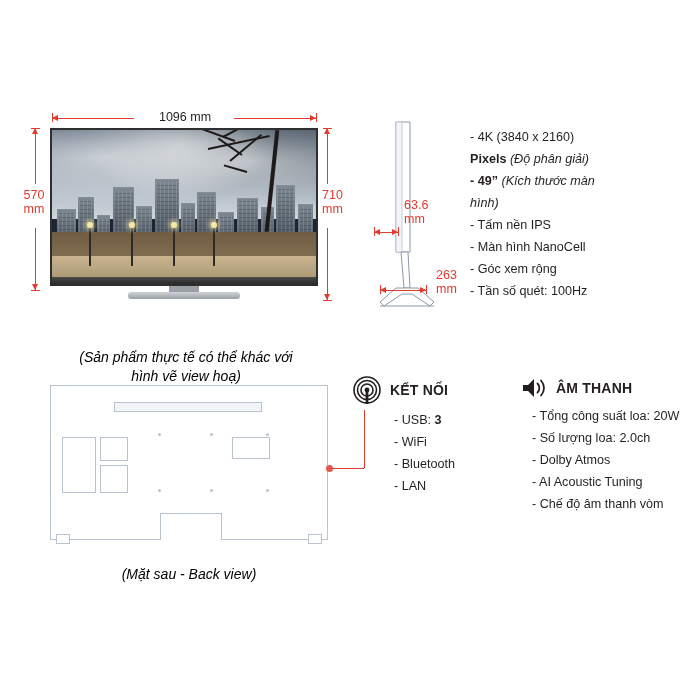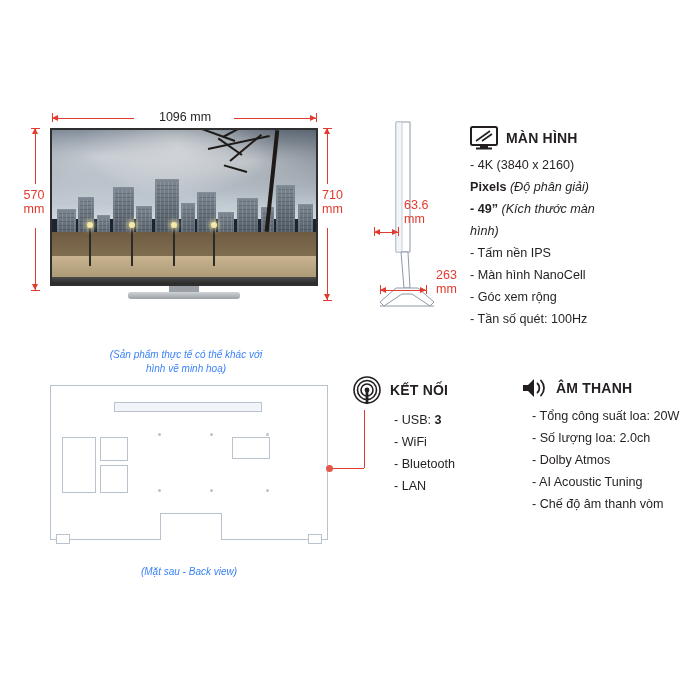--- a/index.html
+++ b/index.html
@@ -24,23 +24,23 @@
 
   
   .abs { position: absolute; }
   .dimtext {
     font-size: 12.5px;
     color: #231f20;
     line-height: 1.15;
     text-align: center;
   }
   .caption {
-    font-size: 10px;
+    font-size: 14px;
     font-style: italic;
-    color: #3b82f6;
+    color: #000000;
     text-align: center;
     line-height: 1.35;
   }
 
   
   #tv-front {
     left: 46px;
     top: 128px;
     width: 268px;
     height: 172px;
@@ -297,21 +297,21 @@
   <div class="abs arrow down" style="left:319.5px; top:294px;"></div>
   <div class="abs tick h" style="left:319px; top:128px;"></div>
   <div class="abs tick h" style="left:319px; top:300px;"></div>
   <div class="abs dimtext red" style="left:318px; top:188px; width:44px; text-align:left;">
     <div>710</div>
     <div>mm</div>
   </div>
 
   <div class="abs caption" style="left:46px; top:348px; width:272px;">
     <div>(Sản phẩm thực tế có thể khác với</div>
-    <div>hình vẽ minh hoạ)</div>
+    <div>hình vẽ view hoạ)</div>
   </div>
 
   <div class="abs" id="tv-side">
     <svg width="110" height="195" viewBox="0 0 110 195">
 
       <path d="M22 2 L36 2 L36 132 L22 132 Z" fill="#ffffff" stroke="#8d99a8" stroke-width="1"></path>
       <path d="M22 2 L28 2 L28 132 L22 132 Z" fill="#f3f5f8" stroke="#b9c3d0" stroke-width="0.8"></path>
 
       <path d="M27 132 L34 132 L36 168 L30 168 Z" fill="#fdfdfd" stroke="#8d99a8" stroke-width="1"></path>
 
@@ -334,32 +334,20 @@
   <div class="abs arrow left" style="left:376px; top:286.5px;"></div>
   <div class="abs arrow right" style="left:416px; top:286.5px;"></div>
   <div class="abs tick v" style="left:376px; top:285px;"></div>
   <div class="abs tick v" style="left:422px; top:285px;"></div>
   <div class="abs dimtext red" style="left:432px; top:268px; width:50px; text-align:left;">
     <div>263</div>
     <div>mm</div>
   </div>
 
   <div class="abs" id="panel-display">
-    <div class="panel-head">
-      <span class="icon-box">
-        <svg width="28" height="24" viewBox="0 0 28 24">
-          <rect x="1" y="1" width="26" height="18" rx="1.5" fill="#ffffff" stroke="#231f20" stroke-width="2"></rect>
-          <path d="M6 15 L20 5" stroke="#231f20" stroke-width="1.6"></path>
-          <path d="M12 15 L22 8" stroke="#231f20" stroke-width="1.6"></path>
-          <rect x="10" y="19" width="8" height="3" fill="#231f20"></rect>
-          <rect x="6" y="21.5" width="16" height="2" fill="#231f20"></rect>
-        </svg>
-      </span>
-      <span class="spec-title">MÀN HÌNH</span>
-    </div>
     <ul class="spec-list">
       <li>
         <span>- 4K (3840 x 2160)</span>
         <br>
         <b>Pixels</b>
         <i>(Độ phân giải)</i>
       </li>
       <li>
         <b>- 49”</b>
         <i>(Kích thước màn</i>

